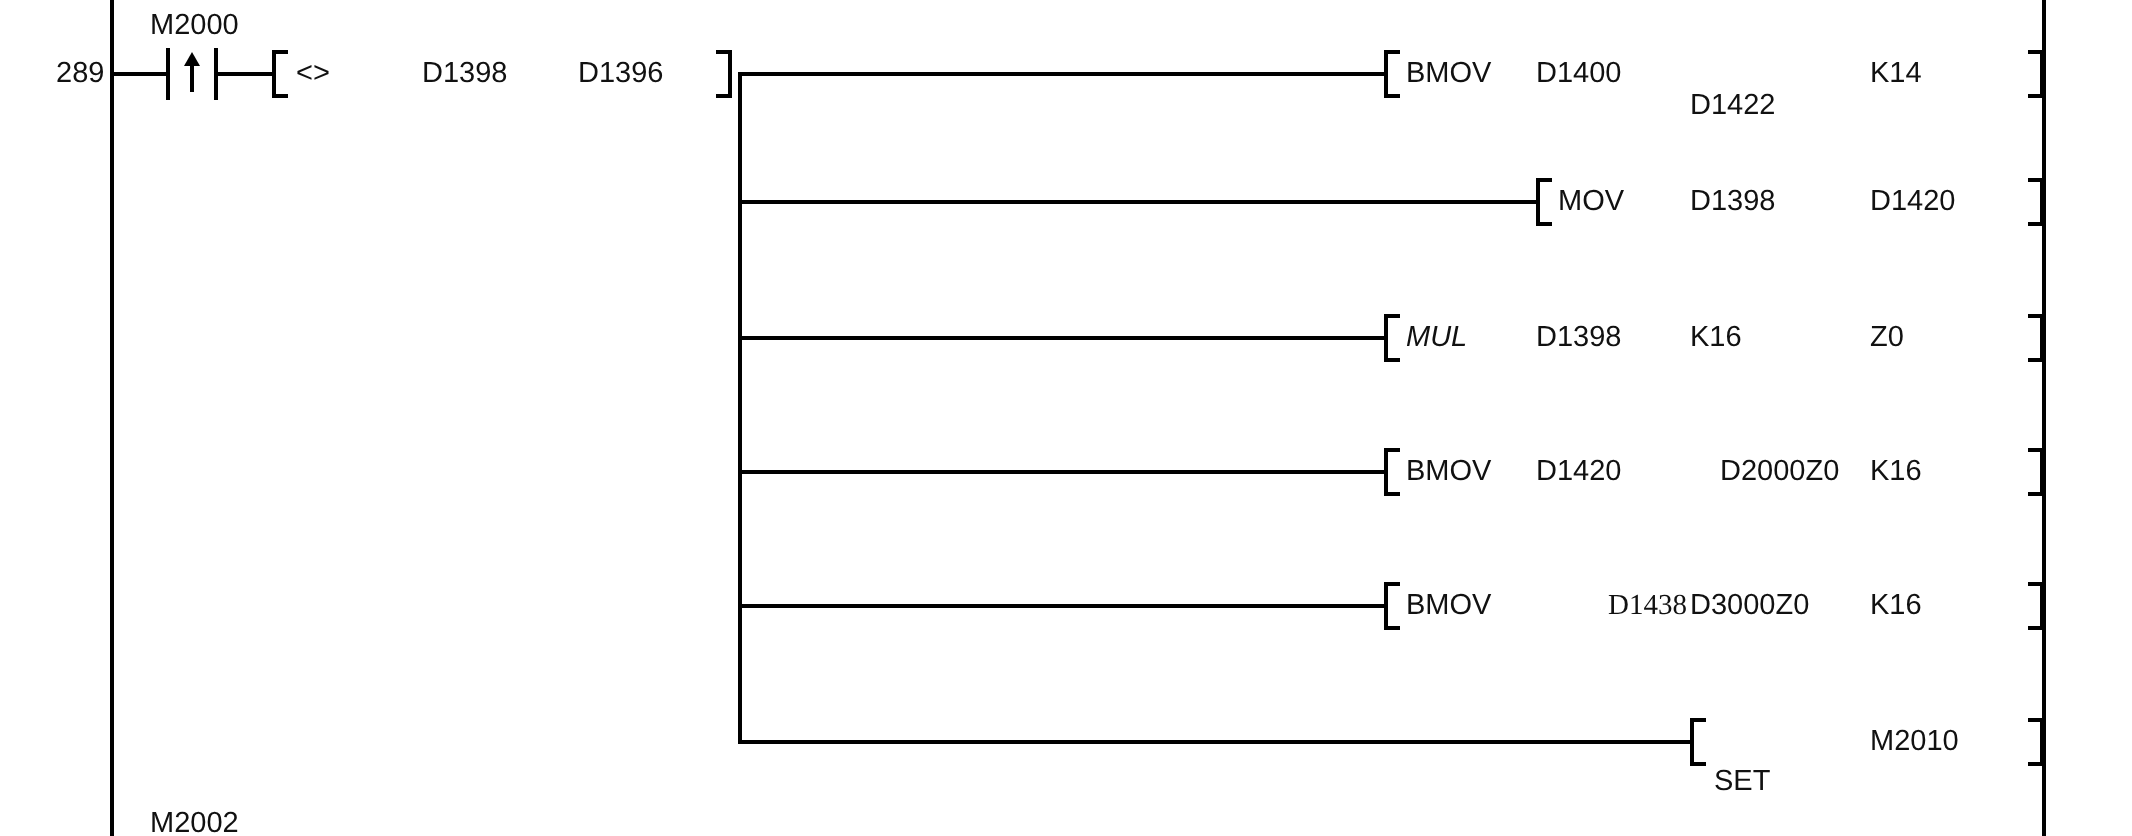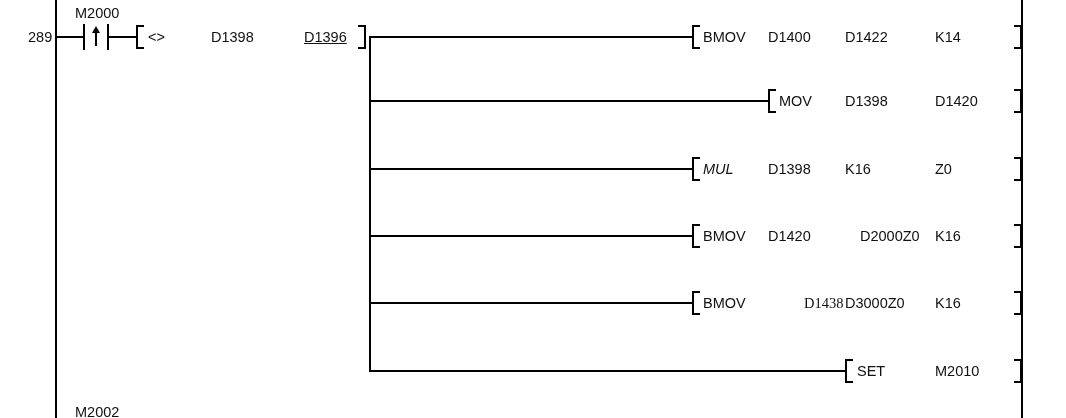--- a/index.html
+++ b/index.html
@@ -71,34 +71,34 @@
     <div class="shaft"></div>
   </div>
 
   <div class="hline" style="left:109px;top:36px;width:27px;"></div>
 
   <div class="brk open" style="left:136px;top:25px;">
       <div class="btm"></div>
     </div>
   <div class="lbl" style="left:148px;top:30px;">&lt;&gt;</div>
   <div class="lbl" style="left:211px;top:30px;">D1398</div>
-  <div class="lbl" style="left:304px;top:30px;text-decoration:underline;">D1396</div>
+  <div class="lbl" style="left:289px;top:30px;">D1396</div>
   <div class="brk close" style="left:357px;top:25px;">
       <div class="btm"></div>
     </div>
 
   <div class="vline" style="left:369px;top:36px;height:336px;"></div>
 
   <div class="hline" style="left:369px;top:36px;width:325px;"></div>
   <div class="brk open" style="left:692px;top:25px;">
       <div class="btm"></div>
     </div>
   <div class="lbl" style="left:703px;top:30px;">BMOV</div>
   <div class="lbl" style="left:768px;top:30px;">D1400</div>
-  <div class="lbl" style="left:845px;top:30px;">D1422</div>
+  <div class="lbl" style="left:845px;top:46px;">D1422</div>
   <div class="lbl" style="left:935px;top:30px;">K14</div>
   <div class="brk close" style="left:1013px;top:25px;">
       <div class="btm"></div>
     </div>
 
   <div class="hline" style="left:369px;top:100px;width:401px;"></div>
   <div class="brk open" style="left:768px;top:89px;">
       <div class="btm"></div>
     </div>
   <div class="lbl" style="left:779px;top:94px;">MOV</div>
@@ -141,21 +141,21 @@
   <div class="lbl" style="left:845px;top:296px;">D3000Z0</div>
   <div class="lbl" style="left:935px;top:296px;">K16</div>
   <div class="brk close" style="left:1013px;top:291px;">
       <div class="btm"></div>
     </div>
 
   <div class="hline" style="left:369px;top:370px;width:478px;"></div>
   <div class="brk open" style="left:845px;top:359px;">
       <div class="btm"></div>
     </div>
-  <div class="lbl" style="left:857px;top:364px;">SET</div>
+  <div class="lbl" style="left:857px;top:384px;">SET</div>
   <div class="lbl" style="left:935px;top:364px;">M2010</div>
   <div class="brk close" style="left:1013px;top:359px;">
       <div class="btm"></div>
     </div>
 
   <div class="lbl" style="left:75px;top:405px;">M2002</div>
 
 </div>
 
 </body></html>

